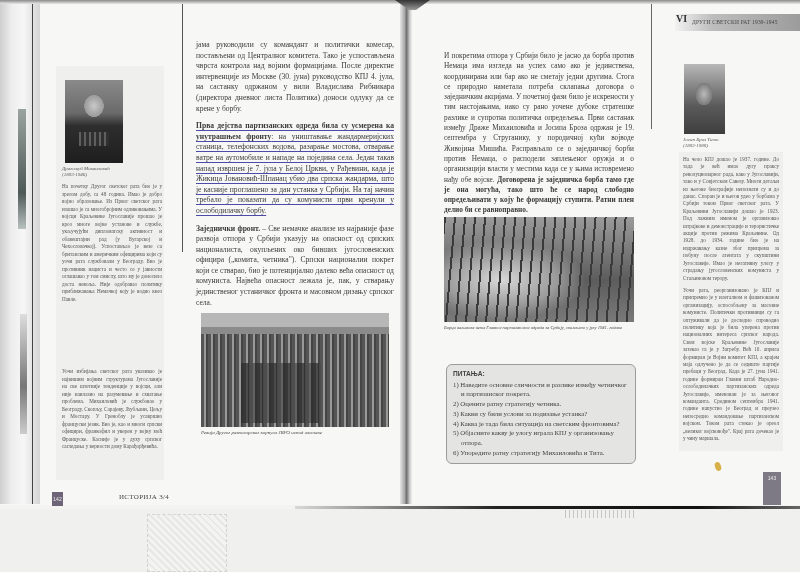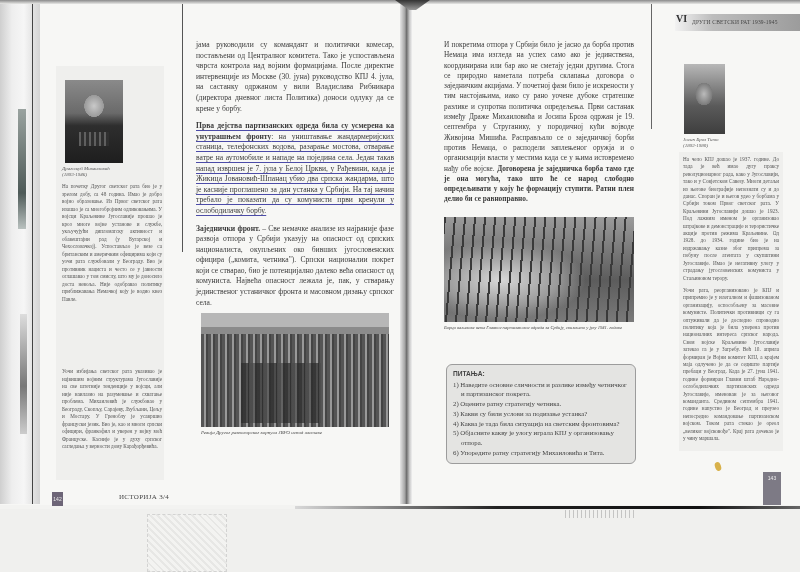--- a/index.html
+++ b/index.html
@@ -47,21 +47,21 @@
       #7a7a7a; }
   .photo-crowd::after { content:""; position:absolute; left:40px; top:50px; width:80px; height:60px; background:repeating-linear-gradient(90deg,#2a2a2a 0 8px,#4a4a4a 8px 14px); opacity:.7; }
   .photo-partisans { left:444px; top:217px; width:190px; height:105px;
     background:
       repeating-linear-gradient(95deg,#3a3a3a 0 2px,transparent 2px 10px),
       radial-gradient(ellipse at 30% 60%,#d8d8d8 0,#9a9a9a 30%,transparent 45%),
       linear-gradient(#9b9b9b,#5c5c5c 60%,#7a7a7a); }
   .photo-tito { left:684px; top:64px; width:41px; height:70px; background:radial-gradient(ellipse 12px 16px at 20px 30px,#bbb,#7a7a7a 70%,transparent 72%), linear-gradient(#b8b8b8,#5a5a5a 60%,#3e3e3e); }
   .cap { position:absolute; font-style:italic; font-size:5px; color:#444; }
 
-  .col-right { position:absolute; left:444px; width:190px; font-size:7.3px; line-height:10.3px; text-align:justify; color:#3b3b3b; }
+  .col-right { position:absolute; left:444px; width:190px; font-size:7.3px; line-height:10.3px; text-align:justify; color:#3b3b3b;margin-top:11px; }
   .side-right { position:absolute; left:679px; width:104px; top:144px; font-size:5.2px; line-height:7.4px; color:#555; text-align:justify; background:#efefed; padding:4px; box-sizing:border-box; }
   .side-right p { margin:0 0 5px 0; }
 
   .chapter-bar { position:absolute; left:675px; top:14px; width:125px; height:17px; background:linear-gradient(90deg,#f2f2f2,#bdbdbd 30%,#9c9c9c); }
   .chapter-num { position:absolute; left:676px; top:13px; font-weight:bold; font-size:10px; color:#333; }
   .chapter-title { position:absolute; left:692px; top:19px; font-size:5.5px; color:#444; letter-spacing:.2px; }
 
   .questions { position:absolute; left:446px; top:364px; width:190px; height:100px; border:1px solid #9c9c9c; border-radius:6px; background:#e4e4e2; padding:4px 6px; box-sizing:border-box; font-size:6.8px; line-height:9.7px; color:#444; }
   .questions .qh { font-family:"Liberation Sans", sans-serif; font-weight:bold; font-size:6.6px; margin-bottom:1px; }
   .questions ol { margin:0; padding-left:0; list-style:none; }

